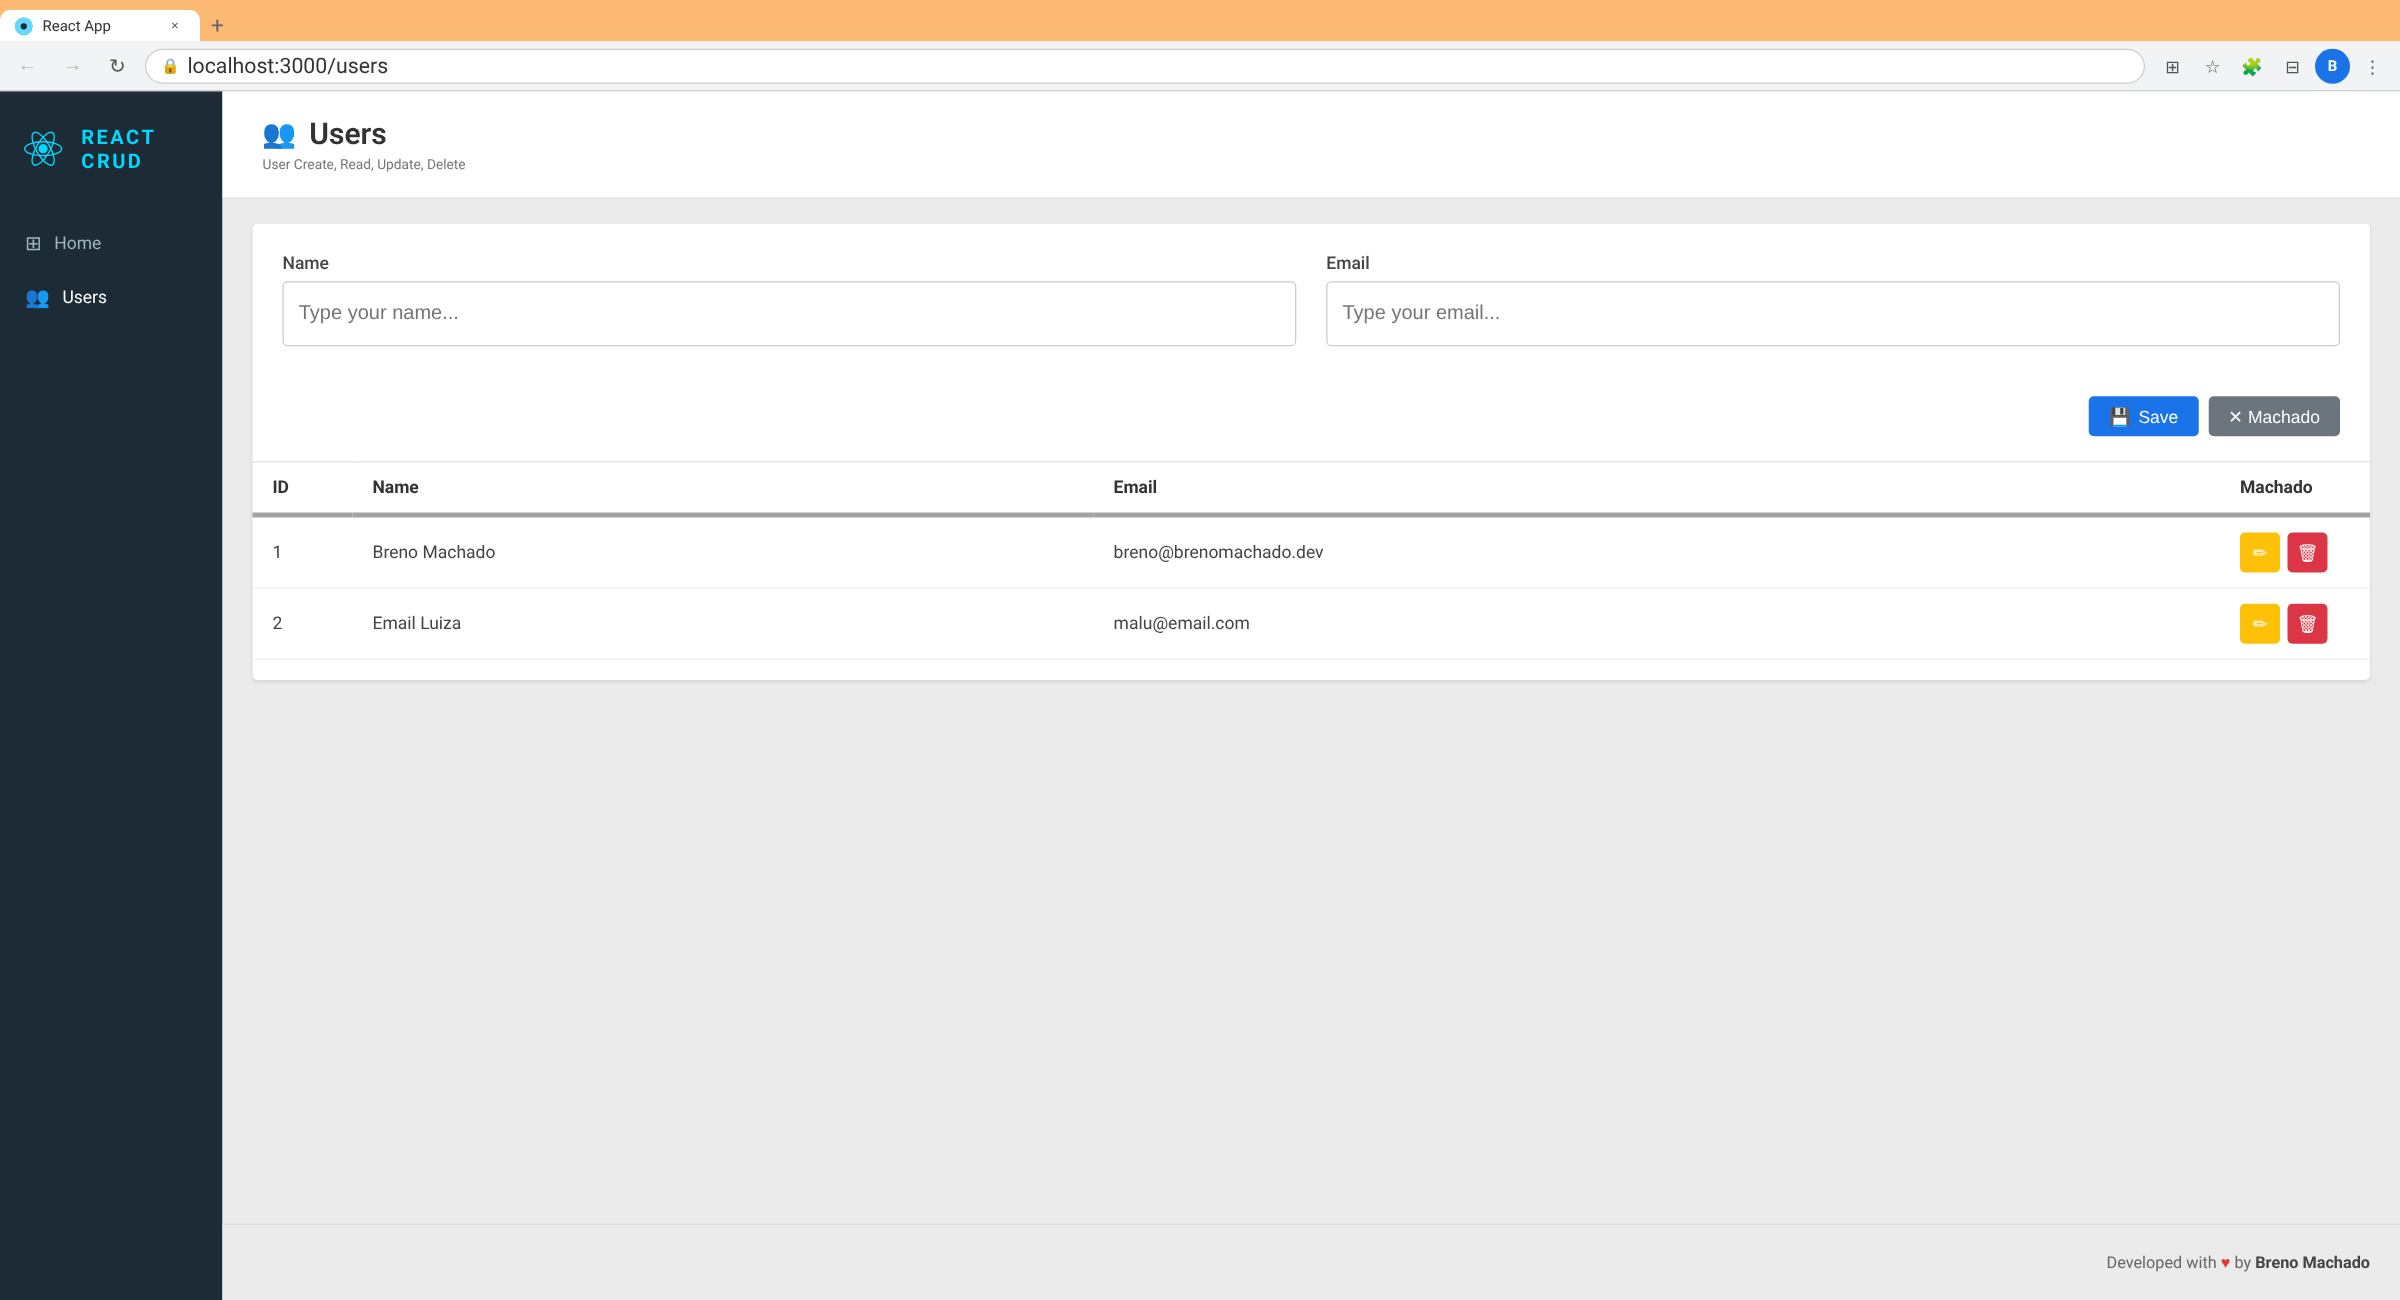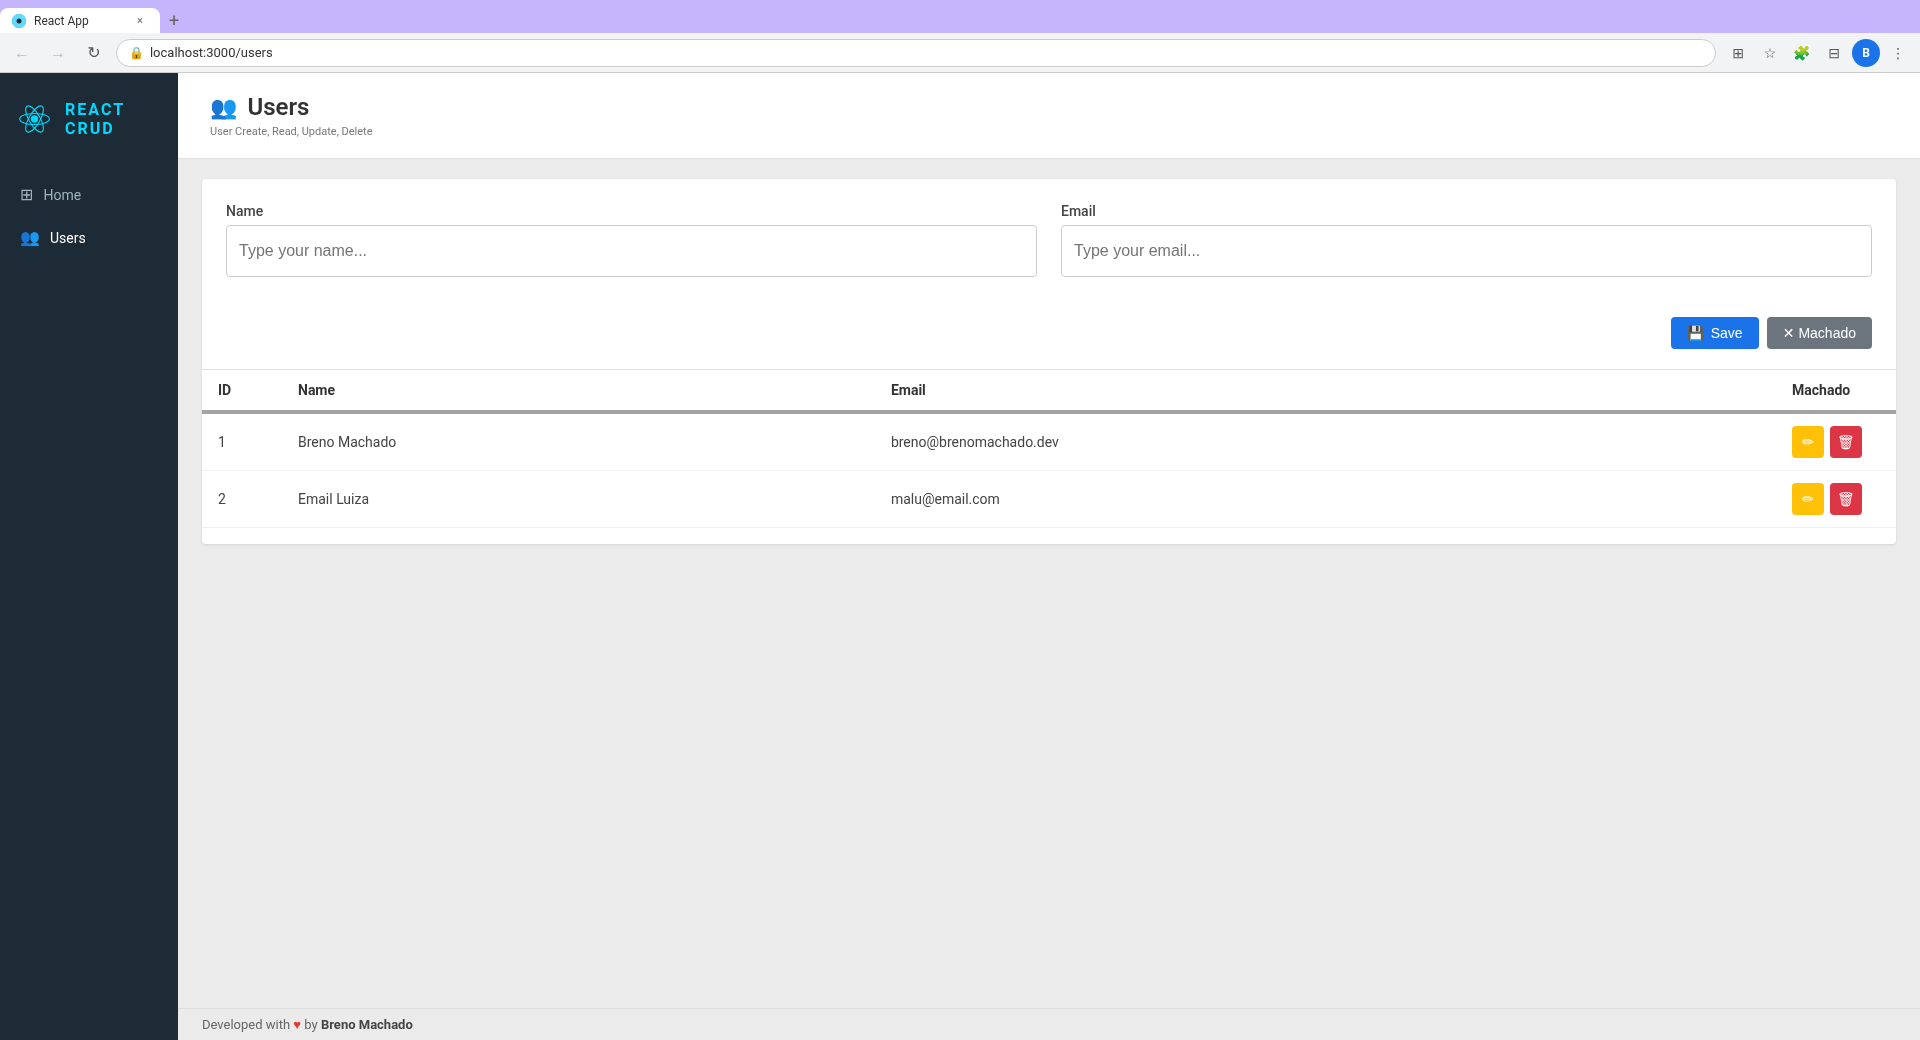--- a/index.html
+++ b/index.html
@@ -1,31 +1,31 @@
 <!DOCTYPE html>
 <html><head>
   <meta charset="utf-8">
   <style>
     * { box-sizing: border-box; margin: 0; padding: 0; }
     body { font-family: -apple-system, BlinkMacSystemFont, 'Segoe UI', Roboto, sans-serif; background: #f0f0f0; display: flex; flex-direction: column; height: 1040px; overflow: hidden; }
 
     
     .browser-chrome { background: #dee1e6; flex-shrink: 0; }
-    .tab-bar { display: flex; align-items: flex-end; padding: 8px 0 0 0; background: #c4b5fd; height: 33px; }
+    .tab-bar { display: flex; align-items: flex-end; padding: 8px 0 0 0; background: #fdba74; height: 33px; }
     .tab { display: flex; align-items: center; background: #ffffff; border-radius: 8px 8px 0 0; padding: 0 12px; height: 25px; min-width: 160px; max-width: 248px; font-size: 12px; color: #333; gap: 8px; }
     .tab-favicon { width: 14px; height: 14px; background: #1ba1e2; border-radius: 50%; flex-shrink: 0; }
     .tab-title { flex: 1; overflow: hidden; text-overflow: ellipsis; white-space: nowrap; }
     .tab-close { width: 16px; height: 16px; display: flex; align-items: center; justify-content: center; border-radius: 50%; cursor: pointer; font-size: 11px; color: #666; }
     .tab-new { width: 28px; height: 25px; display: flex; align-items: center; justify-content: center; font-size: 18px; color: #666; cursor: pointer; }
     .browser-toolbar { display: flex; align-items: center; background: #f1f3f4; height: 40px; padding: 0 8px; gap: 8px; border-bottom: 1px solid #ccc; }
     .nav-btn { width: 28px; height: 28px; border-radius: 50%; border: none; background: none; cursor: pointer; display: flex; align-items: center; justify-content: center; color: #555; font-size: 16px; }
     .nav-btn.disabled { color: #bbb; cursor: default; }
     .address-bar { flex: 1; height: 28px; background: white; border: 1px solid #ccc; border-radius: 14px; padding: 0 12px; font-size: 13px; color: #333; display: flex; align-items: center; gap: 6px; }
     .address-bar-lock { color: #888; font-size: 12px; }
-    .address-bar-url { font-size: 13px; color: #333; }
+    .address-bar-url { font-size: 17px; color: #333; }
     .toolbar-right { display: flex; align-items: center; gap: 4px; }
     .toolbar-icon { width: 28px; height: 28px; border-radius: 50%; border: none; background: none; cursor: pointer; display: flex; align-items: center; justify-content: center; color: #555; font-size: 14px; }
     .profile-icon { width: 28px; height: 28px; border-radius: 50%; background: #1a73e8; display: flex; align-items: center; justify-content: center; color: white; font-size: 12px; font-weight: bold; cursor: pointer; }
 
     
     .app { display: flex; flex: 1; overflow: hidden; }
 
     
     .sidebar { width: 178px; background: #1c2b35; flex-shrink: 0; display: flex; flex-direction: column; }
     .sidebar-brand { display: flex; align-items: center; justify-content: center; padding: 24px 16px; gap: 12px; }
@@ -64,21 +64,21 @@
     tbody td { padding: 12px 16px; font-size: 14px; color: #444; }
     .col-id { width: 80px; }
     .col-name { width: 35%; }
     .col-email { flex: 1; }
     .col-actions { width: 120px; }
     .actions-cell { display: flex; gap: 6px; }
     .btn-edit { background: #ffc107; border: none; border-radius: 4px; width: 32px; height: 32px; cursor: pointer; display: flex; align-items: center; justify-content: center; color: white; font-size: 14px; }
     .btn-delete { background: #dc3545; border: none; border-radius: 4px; width: 32px; height: 32px; cursor: pointer; display: flex; align-items: center; justify-content: center; color: white; font-size: 14px; }
 
     
-    .footer { background: #ebebeb; padding: 8px 24px; font-size: 13px; color: #666; margin-top: auto; border-top: 1px solid #ddd; }
+    .footer { background: #ebebeb; padding: 22px 24px; text-align: right; font-size: 13px; color: #666; margin-top: auto; border-top: 1px solid #ddd; }
     .footer-heart { color: #e53935; }
     .footer-author { font-weight: 700; color: #444; }
 
     
     .react-atom { width: 44px; height: 44px; }
   </style>
 </head>
 <body>
 
 <div class="browser-chrome">

